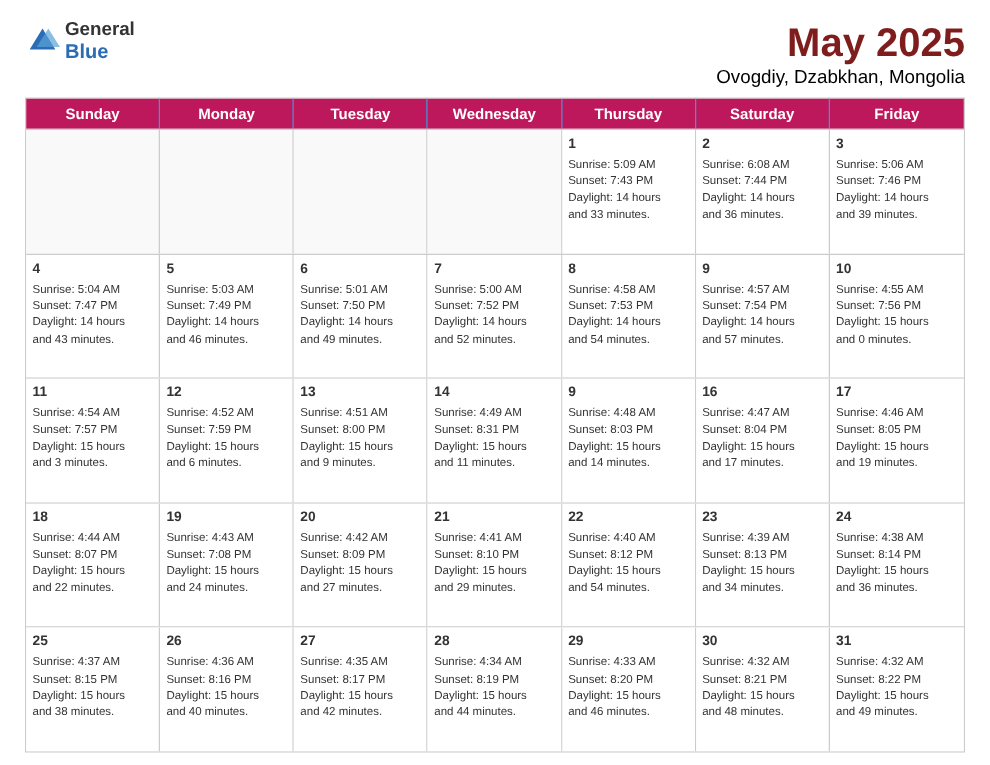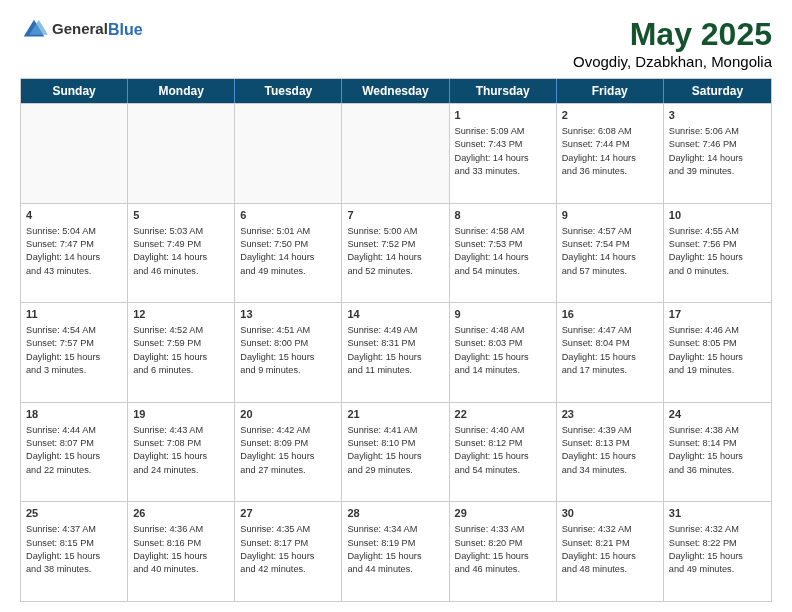--- a/index.html
+++ b/index.html
@@ -23,20 +23,21 @@
       align-items: flex-start;
       margin-bottom: 8px;
     }
     .logo {
       display: flex;
       align-items: center;
       gap: 4px;
     }
     .logo-text {
       display: flex;
+      flex-direction: column;
       line-height: 1.1;
     }
     .logo-general {
       font-size: 15px;
       font-weight: bold;
       color: #333;
     }
     .logo-blue {
       font-size: 16px;
       font-weight: bold;
@@ -45,36 +46,36 @@
     .logo-icon {
       width: 28px;
       height: 28px;
     }
     .title-block {
       text-align: right;
     }
     .month-title {
       font-size: 32px;
       font-weight: bold;
-      color: #14532d;
+      color: #7f1d1d;
     }
     .location {
       font-size: 15px;
       color: #000000;
     }
     .calendar {
       flex: 1;
       display: flex;
       flex-direction: column;
       border: 1px solid #ccc;
     }
     .cal-header {
       display: grid;
       grid-template-columns: repeat(7, 1fr);
-      background: #0c4a6e;
+      background: #be185d;
     }
     .cal-header-cell {
       color: #fff;
       font-size: 12px;
       font-weight: bold;
       text-align: center;
       padding: 5px 2px;
       border-right: 1px solid #4a8dd5;
     }
     .cal-header-cell:last-child { border-right: none; }
@@ -131,22 +132,22 @@
     </div>
   </div>
 
   <div class="calendar">
     <div class="cal-header" id="cal-header">
         <div class="cal-header-cell">Sunday</div>
         <div class="cal-header-cell">Monday</div>
         <div class="cal-header-cell">Tuesday</div>
         <div class="cal-header-cell">Wednesday</div>
         <div class="cal-header-cell">Thursday</div>
+        <div class="cal-header-cell">Saturday</div>
         <div class="cal-header-cell">Friday</div>
-        <div class="cal-header-cell">Saturday</div>
       </div>
     <div class="cal-body" id="cal-body">
         <div class="cal-row">
           <div class="cal-cell empty"></div>
           <div class="cal-cell empty"></div>
           <div class="cal-cell empty"></div>
           <div class="cal-cell empty"></div>
           <div class="cal-cell">
             <span class="day-num">1</span>
             <span class="sun-info">Sunrise: 5:09 AM</span>

